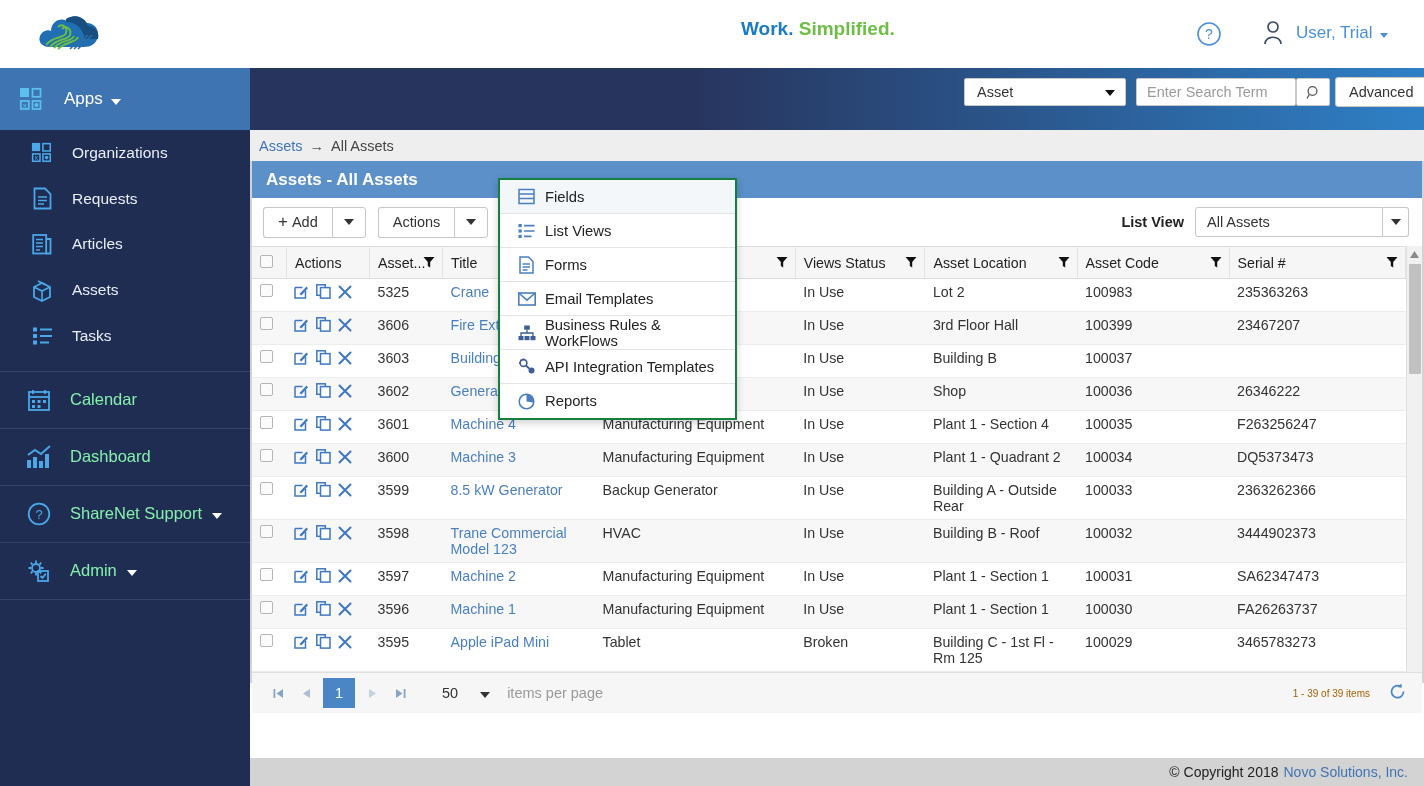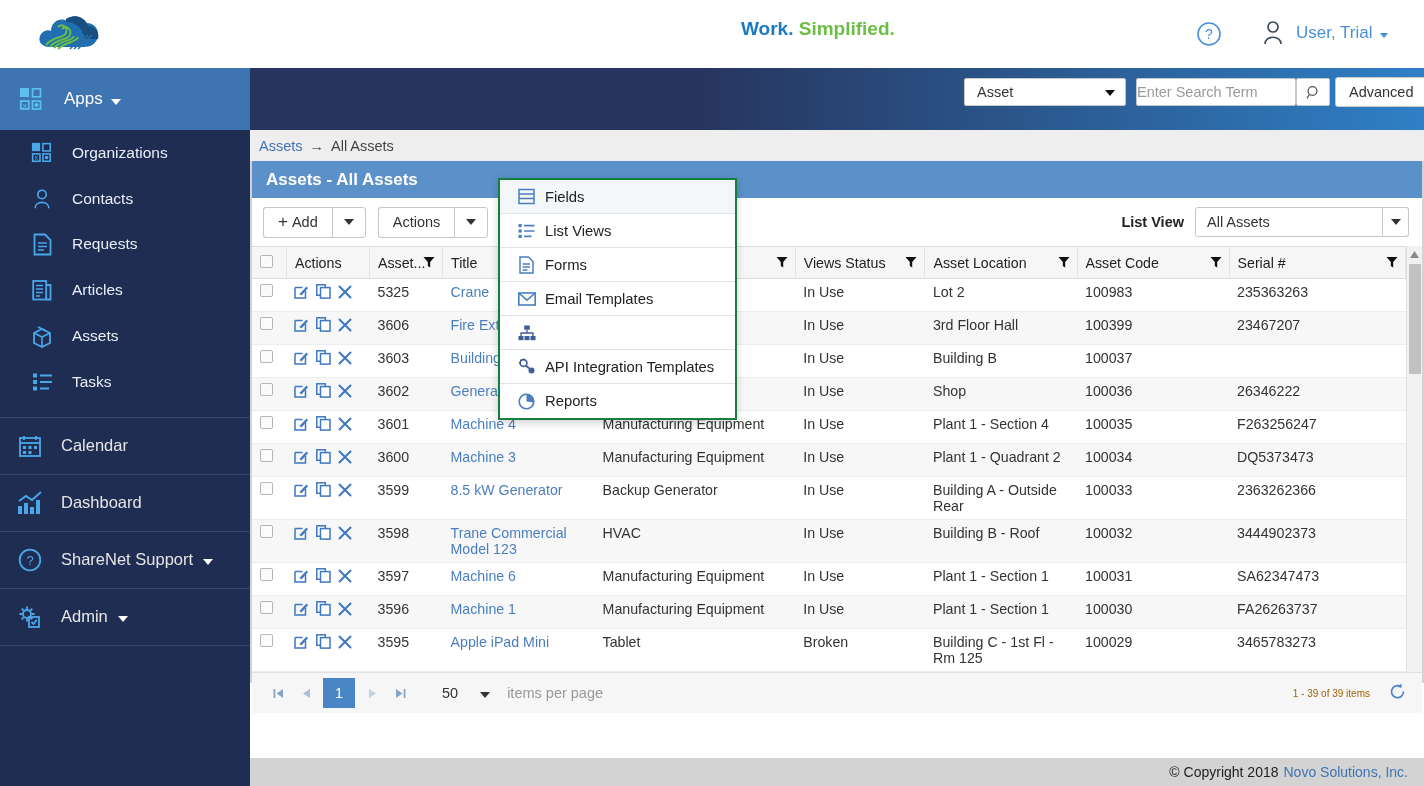--- a/index.html
+++ b/index.html
@@ -78,22 +78,22 @@
     height: 45.8px; display: flex; align-items: center;
     padding-left: 30px; cursor: pointer;
     color: #e9eef5; font-size: 15.5px;
   }
   .nav-item .ico {
     width: 24px; height: 24px; margin-right: 18px;
     flex: 0 0 24px; display: flex; align-items: center; justify-content: center;
   }
   .nav-big {
     height: 57px; display: flex; align-items: center;
-    padding-left: 15px; cursor: pointer;
-    color: #e5e5e5; font-size: 16.5px;
+    padding-left: 24px; cursor: pointer;
+    color: #86efac; font-size: 16.5px;
     border-top: 1px solid #36436c;
   }
   .nav-big .ico {
     width: 30px; height: 28px; margin-right: 16px;
     flex: 0 0 30px; display: flex; align-items: center; justify-content: center;
   }
   .nav-big .caret {
     width: 0; height: 0; margin-left: 10px; margin-top: 5px;
     border-left: 5px solid transparent;
     border-right: 5px solid transparent;
@@ -124,21 +124,21 @@
     position: absolute; right: 10px; top: 11px;
     width: 0; height: 0;
     border-left: 5px solid transparent;
     border-right: 5px solid transparent;
     border-top: 6.5px solid #111;
   }
   .search-input {
     position: absolute; left: 886px; top: 10px;
     width: 160px; height: 28px;
     background: #ffffff; border: 1px solid #c9c9c9; border-radius: 2px;
-    font-size: 14.5px; color: #333; 
+    font-size: 14.5px; color: #333; padding-left: 10px;
     font-family: "Liberation Sans", sans-serif;
   }
   .search-input::placeholder { color: #9a9a9a; }
   .search-go {
     position: absolute; left: 1046px; top: 10px;
     width: 34px; height: 28px;
     background: #ffffff; border: 1px solid #c9c9c9; border-radius: 2px;
     display: flex; align-items: center; justify-content: center;
     cursor: pointer;
   }
@@ -395,29 +395,20 @@
         <rect x="13" y="1.8" width="8" height="8" fill="none" stroke="#4aa8e8" stroke-width="1.7"></rect>
         <rect x="1.8" y="13" width="8" height="8" fill="none" stroke="#4aa8e8" stroke-width="1.7"></rect>
         <text x="5.8" y="19.8" text-anchor="middle" font-size="8" fill="#4aa8e8" font-family="Liberation Sans, sans-serif">x</text>
         <rect x="13" y="13" width="8" height="8" fill="none" stroke="#4aa8e8" stroke-width="1.7"></rect>
         <circle cx="17" cy="17" r="2" fill="#4aa8e8"></circle>
       </svg>
     </span>
     <span>Organizations</span>
   </div>
 
-  <div class="nav-item">
-    <span class="ico">
-      <svg width="20" height="22" viewBox="0 0 20 24">
-        <circle cx="10" cy="7" r="4.6" fill="none" stroke="#4aa8e8" stroke-width="1.8"></circle>
-        <path d="M2.5 22 C2.5 13.5 17.5 13.5 17.5 22" fill="none" stroke="#4aa8e8" stroke-width="1.8"></path>
-      </svg>
-    </span>
-    <span>Contacts</span>
-  </div>
 
   <div class="nav-item">
     <span class="ico">
       <svg width="19" height="23" viewBox="0 0 19 23">
         <path d="M1.5 1.5 H12 L17.5 7 V21.5 H1.5 Z" fill="none" stroke="#4aa8e8" stroke-width="1.8"></path>
         <path d="M5 10 H14 M5 13.5 H14 M5 17 H11" stroke="#4aa8e8" stroke-width="1.6"></path>
       </svg>
     </span>
     <span>Requests</span>
   </div>
@@ -801,21 +792,21 @@
               <td class="act-cell"><span class="act-ico"><svg width="15" height="15" viewBox="0 0 15 15">
                     <path d="M1 3.5 H8.5 M1 3.5 V14 H11.5 V7" fill="none" stroke="#3f78c0" stroke-width="1.5"></path>
                     <path d="M5.5 10 L12.5 2.6 L14 4.2 L7.3 11.6 Z" fill="#3f78c0"></path>
                   </svg></span><span class="act-ico"><svg width="15" height="15" viewBox="0 0 15 15">
                     <rect x="0.8" y="0.8" width="8.5" height="10.5" fill="none" stroke="#3f78c0" stroke-width="1.5"></rect>
                     <rect x="4.5" y="3.6" width="9.5" height="10.5" fill="#fff" stroke="#3f78c0" stroke-width="1.5"></rect>
                   </svg></span><span class="act-ico"><svg width="14" height="14" viewBox="0 0 14 14">
                     <path d="M1.5 1.5 L12.5 12.5 M12.5 1.5 L1.5 12.5" stroke="#3f78c0" stroke-width="2" stroke-linecap="round"></path>
                   </svg></span></td>
               <td>3597</td>
-              <td class="link"><a>Machine 6</a></td>
+              <td class="link"><a>Machine 2</a></td>
               <td>Manufacturing Equipment</td>
               <td>In Use</td>
               <td>Plant 1 - Section 1</td>
               <td>100031</td>
               <td>SA62347473</td>
             </tr>
             <tr class="alt">
               <td><span class="cb"></span></td>
               <td class="act-cell"><span class="act-ico"><svg width="15" height="15" viewBox="0 0 15 15">
                     <path d="M1 3.5 H8.5 M1 3.5 V14 H11.5 V7" fill="none" stroke="#3f78c0" stroke-width="1.5"></path>
@@ -952,20 +943,21 @@
     <div class="menu-item">
       <span class="mico">
         <svg width="18" height="16" viewBox="0 0 18 16">
           <rect x="6.2" y="0.5" width="5.6" height="4.2" fill="#3d5e96"></rect>
           <rect x="0.5" y="11" width="5" height="4.2" fill="#3d5e96"></rect>
           <rect x="6.5" y="11" width="5" height="4.2" fill="#3d5e96"></rect>
           <rect x="12.5" y="11" width="5" height="4.2" fill="#3d5e96"></rect>
           <path d="M9 4.7 V8 M3 11 V8 H15 V11" fill="none" stroke="#3d5e96" stroke-width="1.3"></path>
         </svg>
       </span>
+      <span>Business Rules &amp; WorkFlows</span>
     </div>
     <div class="menu-item">
       <span class="mico">
         <svg width="18" height="17" viewBox="0 0 18 17">
           <circle cx="5.5" cy="5" r="3.4" fill="none" stroke="#3d5e96" stroke-width="1.6"></circle>
           <circle cx="13.5" cy="12.5" r="3" fill="#3d5e96"></circle>
           <path d="M8 7.5 L11.2 10.5" stroke="#3d5e96" stroke-width="1.8"></path>
           <path d="M5.5 0.6 V2 M1 5 H2.4 M2.3 1.8 L3.3 2.8" stroke="#3d5e96" stroke-width="1.5"></path>
         </svg>
       </span>

